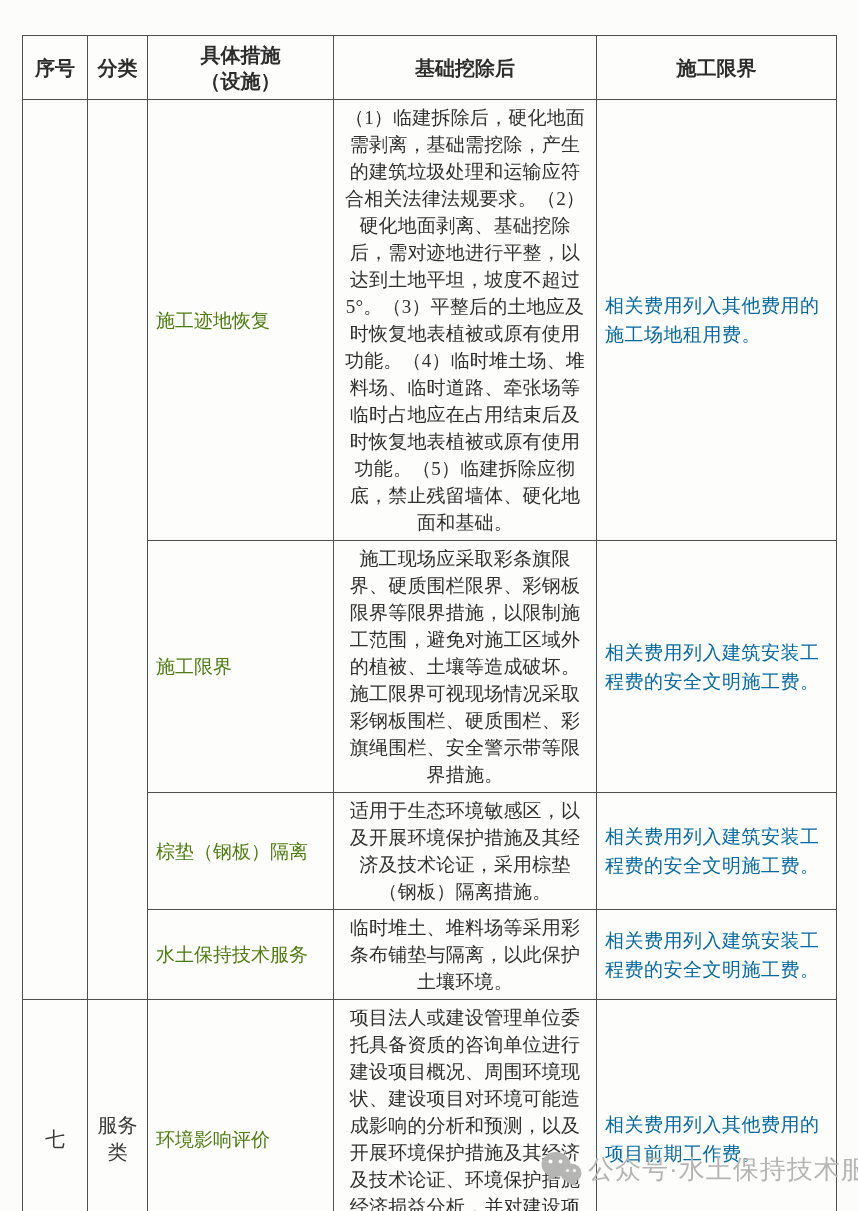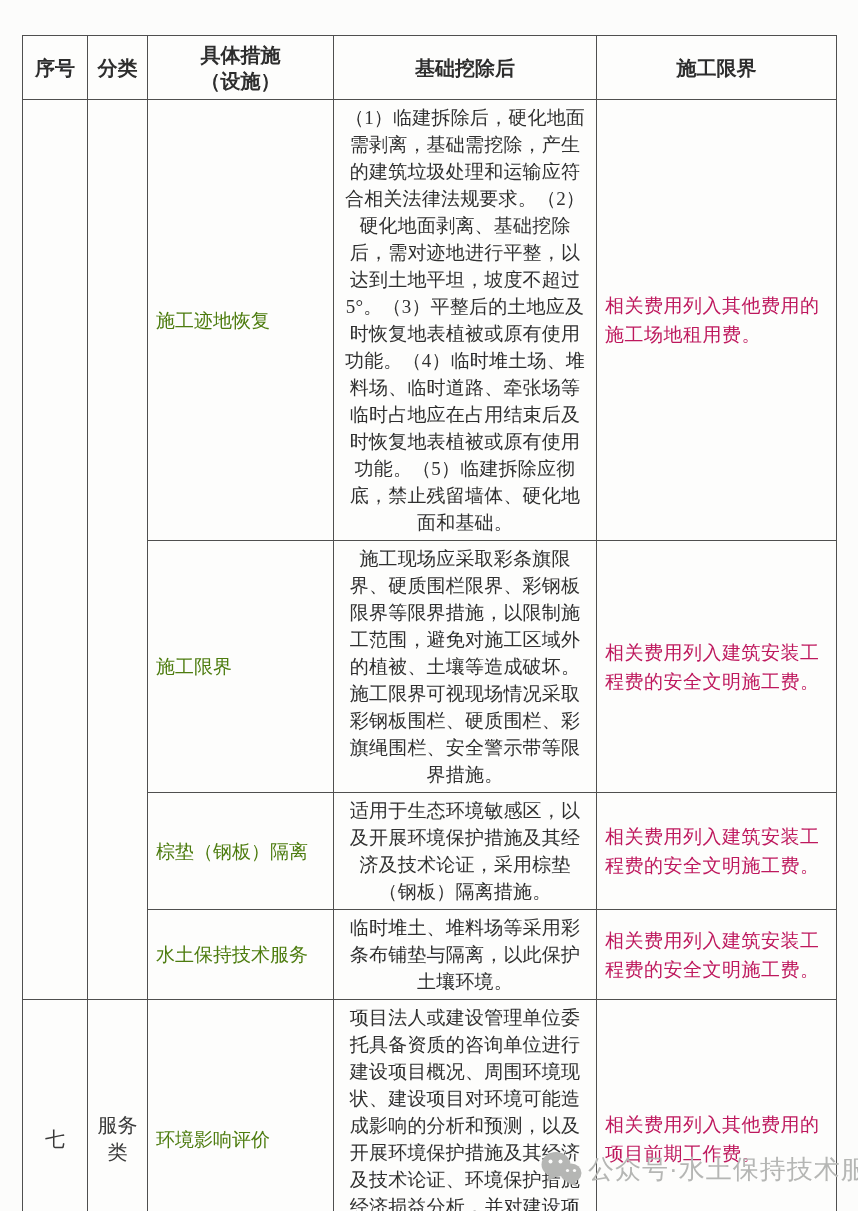--- a/index.html
+++ b/index.html
@@ -67,21 +67,21 @@
     padding: 3px 7px;
     color: #303030;
     letter-spacing: 0.2px;
   }
   td.cost-cell {
     font-size: 19px;
     line-height: 29px;
     vertical-align: middle;
     text-align: left;
     padding: 4px 9px;
-    color: #be185d;
+    color: #0369a1;
     letter-spacing: 0.5px;
   }
   tr.r1 { height: 407px; }
   tr.r2 { height: 220px; }
   tr.r3 { height: 110px; }
   tr.r4 { height: 82px; }
   tr.r5 { height: 273px; }
   .watermark {
     position: absolute;
     left: 540px;

